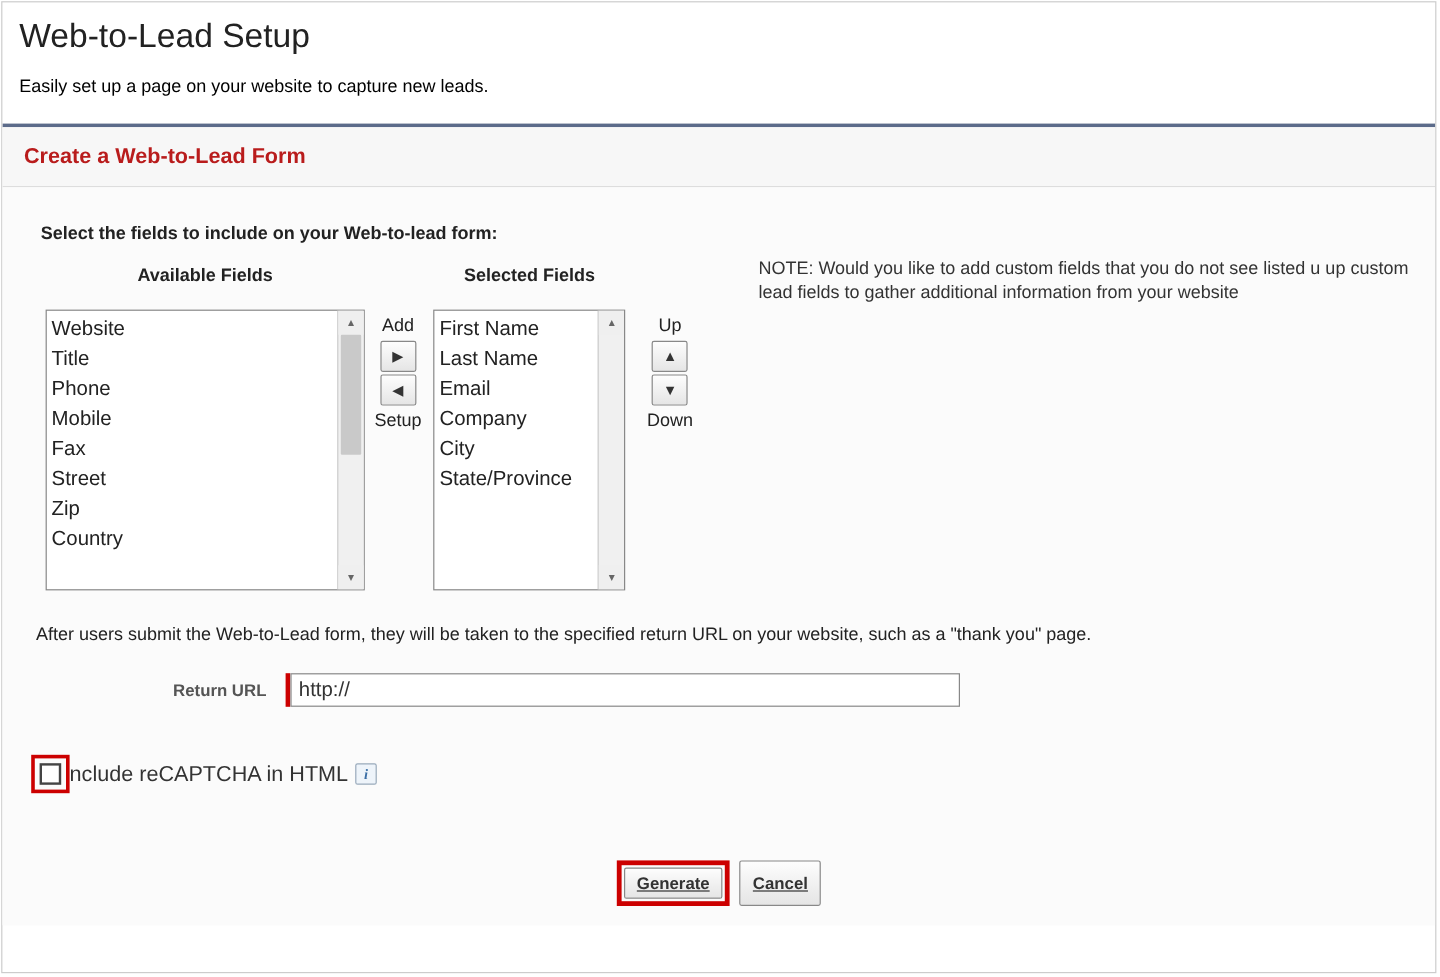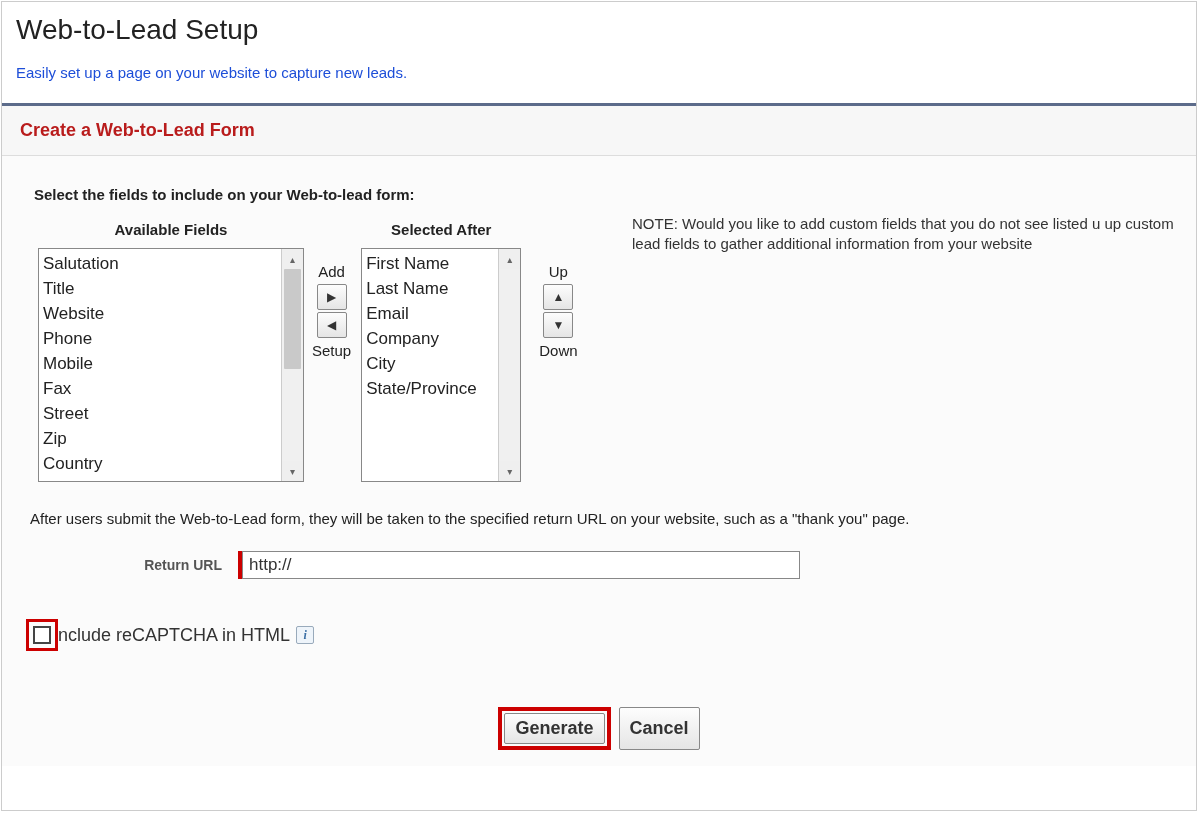--- a/index.html
+++ b/index.html
@@ -22,21 +22,21 @@
     padding: 12px 14px 4px 14px;
   }
   h1.page-title {
     font-size: 28px;
     font-weight: normal;
     margin: 0 0 18px 0;
     color: #222;
   }
   .subtitle {
     font-size: 15px;
-    color: #1d4ed8;
+    color: #000000;
     margin: 0 0 18px 0;
   }
   .section {
     border-top: 3px solid #5c6b8a;
     background: #f8f8f8;
   }
   .section-header {
     padding: 14px 18px;
     border-bottom: 1px solid #ddd;
     background: #f7f7f7;
@@ -64,21 +64,21 @@
     position: relative;
   }
   .col {
     display: flex;
     flex-direction: column;
     align-items: center;
   }
   .col-label {
     font-weight: bold;
     font-size: 15px;
-    margin-bottom: 10px;
+    margin-bottom: 20px;
   }
   .listbox-wrap {
     position: relative;
     width: 266px;
     height: 234px;
     border: 1px solid #888;
     background: #fff;
     display: flex;
   }
   .listbox-wrap.small { width: 160px; }
@@ -215,26 +215,27 @@
     padding: 56px 0 16px 0;
   }
   .gen-highlight {
     border:4px solid #c00;
     padding:2px;
     display:inline-flex;
   }
   .std-btn {
     border:1px solid #888;
     background: linear-gradient(#fdfdfd,#e5e5e5);
-    font-size:18px;
+    font-size:14px;
     font-weight:bold;
     color:#333;
     padding: 4px 10px;
     cursor:pointer;
     border-radius:2px;
+    text-decoration:underline;
   }
 </style>
 </head>
 <body>
 
 <div class="outer">
 
   <div class="header">
     <h1 class="page-title">Web-to-Lead Setup</h1>
     <div class="subtitle">Easily set up a page on your website to capture new leads.</div>
@@ -250,23 +251,22 @@
 
       <div class="note-block">NOTE: Would you like to add custom fields that you do not see listed u
 up custom lead fields to gather additional information from your website</div>
 
       <div class="picker-row">
 
         <div class="col">
           <div class="col-label">Available Fields</div>
           <div class="listbox-wrap">
             <div class="listbox-content" id="avail-list">
-                <div class="opt">Salutation</div>
+                <div class="opt">Website</div>
                 <div class="opt">Title</div>
-                <div class="opt">Website</div>
                 <div class="opt">Phone</div>
                 <div class="opt">Mobile</div>
                 <div class="opt">Fax</div>
                 <div class="opt">Street</div>
                 <div class="opt">Zip</div>
                 <div class="opt">Country</div>
               </div>
             <div class="scrollbar">
               <div class="sb-btn">▴</div>
               <div class="sb-thumb" style="top:20px; height:100px;"></div>
@@ -280,21 +280,21 @@
           <div class="square-btn">
             <span>▶</span>
           </div>
           <div class="square-btn">
             <span>◀</span>
           </div>
           <div class="mini-label">Setup</div>
         </div>
 
         <div class="col" style="margin-left:2px;">
-          <div class="col-label">Selected After</div>
+          <div class="col-label">Selected Fields</div>
           <div class="listbox-wrap small">
             <div class="listbox-content" id="sel-list">
                 <div class="opt">First Name</div>
                 <div class="opt">Last Name</div>
                 <div class="opt">Email</div>
                 <div class="opt">Company</div>
                 <div class="opt">City</div>
                 <div class="opt">State/Province</div>
               </div>
             <div class="scrollbar">

